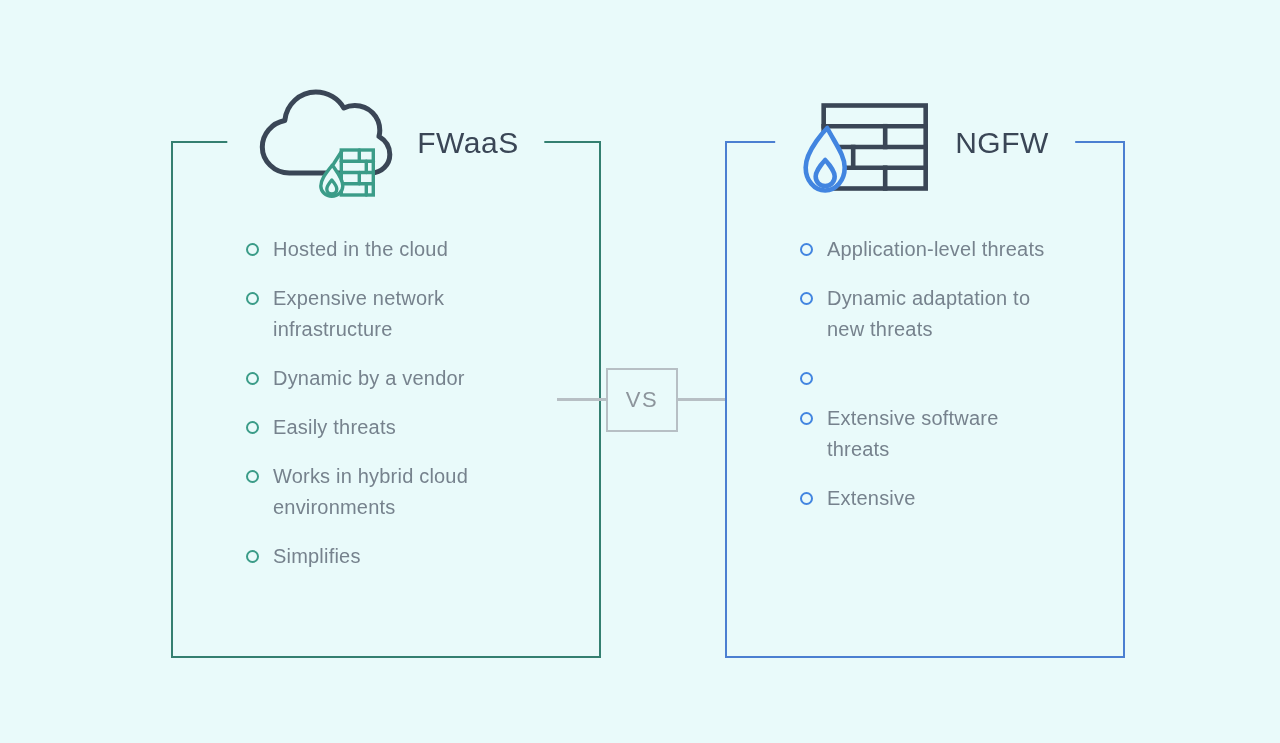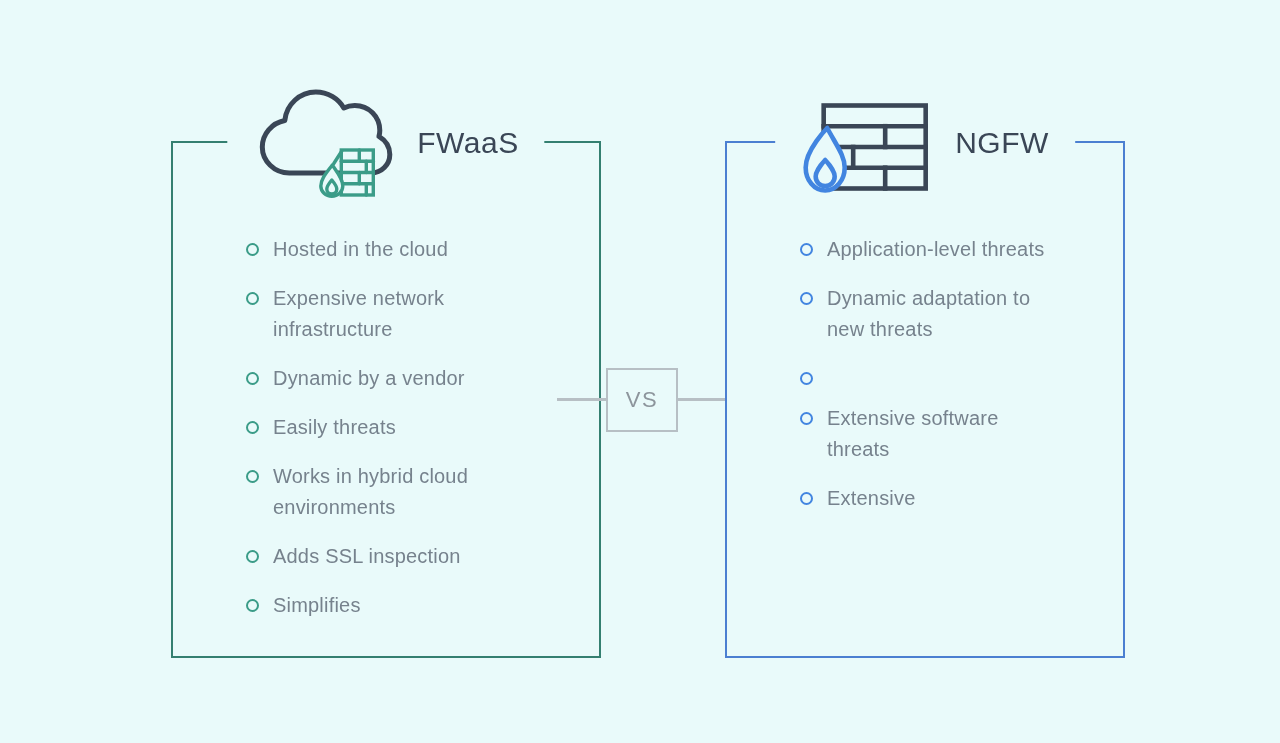--- a/index.html
+++ b/index.html
@@ -99,24 +99,20 @@
         <li class="list-item">
           <span class="bullet"></span>
           <span class="item-text">Easily threats</span>
         </li>
 
         <li class="list-item">
           <span class="bullet"></span>
           <span class="item-text">Works in hybrid cloud environments</span>
         </li>
 
-        <li class="list-item">
-          <span class="bullet"></span>
-          <span class="item-text">Adds SSL inspection</span>
-        </li>
 
         <li class="list-item">
           <span class="bullet"></span>
           <span class="item-text">Simplifies</span>
         </li>
       </ul>
   </div>
 
   <div class="panel panel-right" style="--border: #4b7fd1; --accent: #4285e0;">
     <div class="panel-header">

